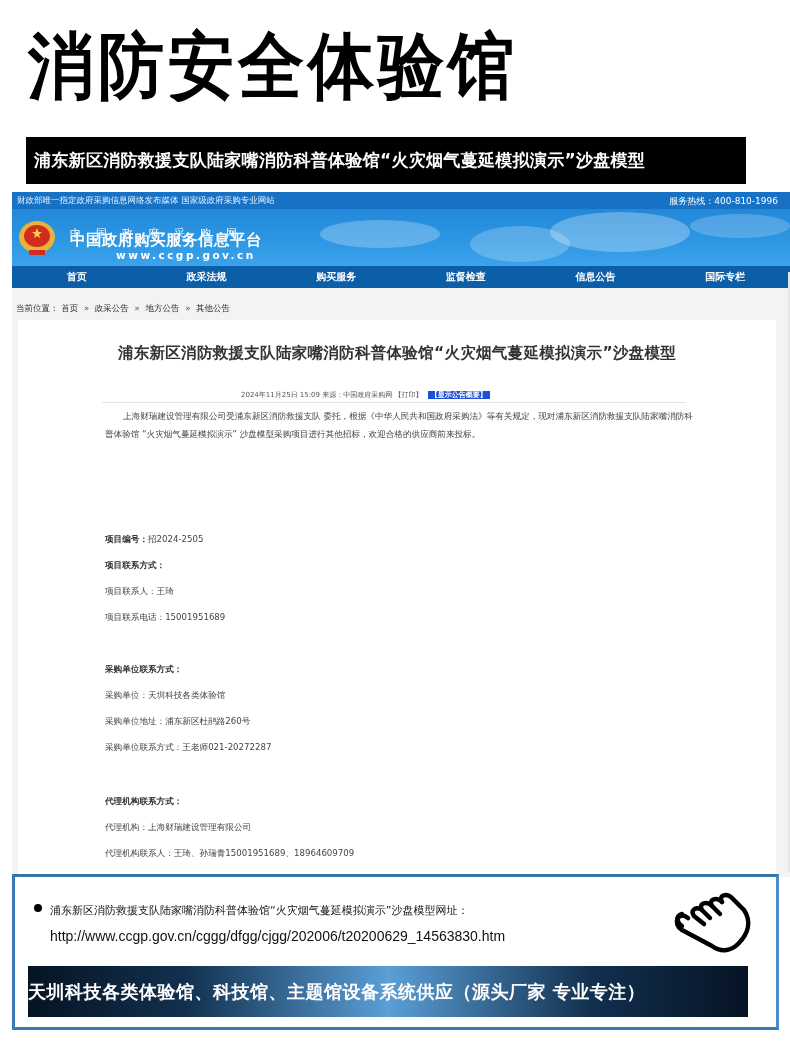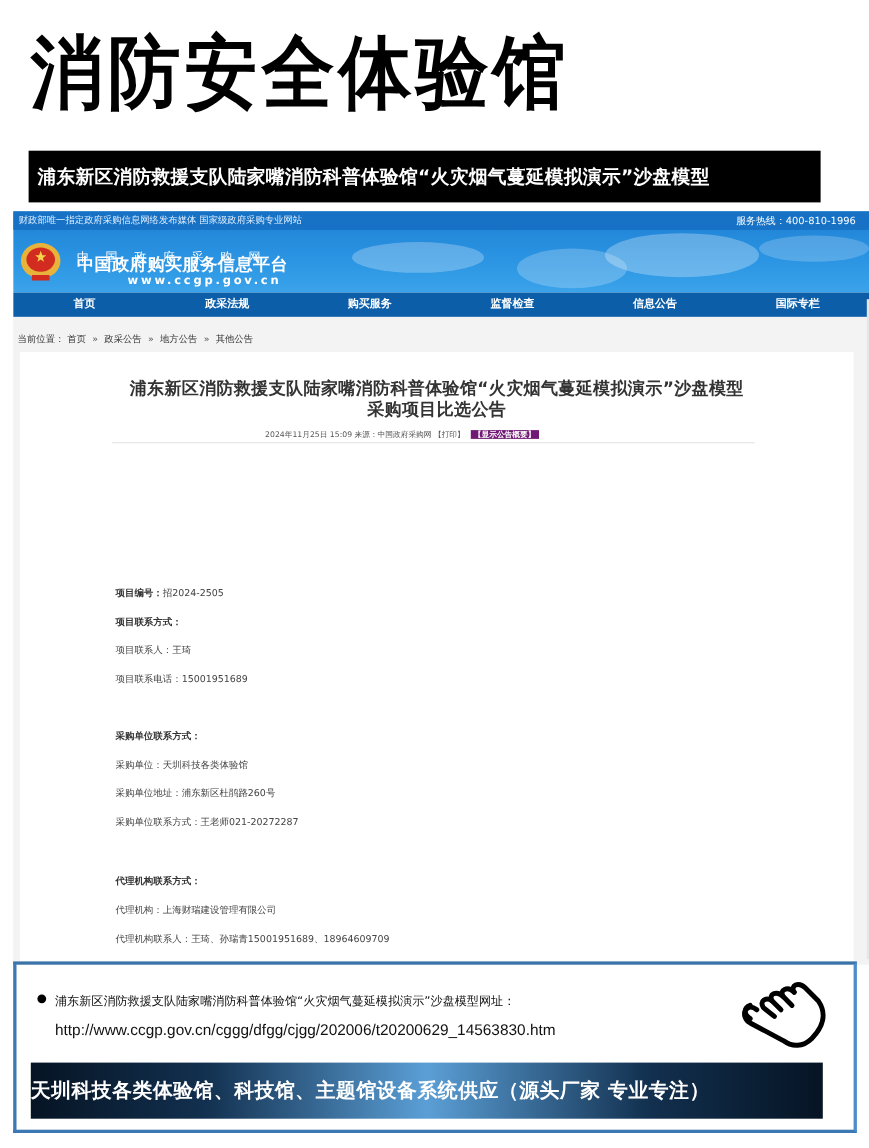--- a/index.html
+++ b/index.html
@@ -42,21 +42,21 @@
 
   .crumb { position: absolute; left: 4px; top: 111px; font-size: 8.5px; color: #333; white-space: nowrap; }
   .crumb .sep { color: #555; margin: 0 3px; }
 
   .article { position: absolute; left: 6px; top: 128px; width: 758px; height: 560px; background: #fff; }
   .art-title {
     position: absolute; left: 0; top: 24px; width: 758px; text-align: center;
     font-size: 15.5px; font-weight: bold; color: #333; line-height: 19px; letter-spacing: 0.3px;
   }
   .meta { position: absolute; left: 223px; top: 70px; font-size: 7px; color: #555; white-space: nowrap; }
-  .meta .tag { background: #701a75; color: #fff; padding: 0 3px; margin-left: 3px; font-weight: bold; }
+  .meta .tag { background: #1d4ed8; color: #fff; padding: 0 3px; margin-left: 3px; font-weight: bold; }
   .hr { position: absolute; left: 84px; top: 82px; width: 584px; height: 1px; background: #e4e4e4; }
 
   .para { position: absolute; left: 87px; top: 87px; width: 590px; font-size: 8.6px; color: #444; line-height: 18px; text-indent: 18px; }
 
   .line { position: absolute; left: 87px; font-size: 8.6px; color: #444; white-space: nowrap; }
   .line b { color: #333; }
 
   .right-shade { position: absolute; left: 776px; top: 80px; width: 2px; height: 600px; background: #e6e6e6; }
 
   
@@ -124,30 +124,30 @@
     <span>政采公告</span>
     <span class="sep">»</span>
     <span>地方公告</span>
     <span class="sep">»</span>
     <span>其他公告</span>
   </div>
 
   <div class="article">
     <div class="art-title">
       <div>浦东新区消防救援支队陆家嘴消防科普体验馆“火灾烟气蔓延模拟演示”沙盘模型</div>
-      <div>采购项目比选公告</div>
     </div>
     <div class="meta">
       <span>2024年11月25日 15:09</span>
       <span>来源：中国政府采购网</span>
       <span>【打印】</span>
       <span class="tag">【显示公告概要】</span>
     </div>
     <div class="hr"></div>
 
+    <div class="para">上海财瑞建设管理有限公司受浦东新区消防救援支队 委托，根据《中华人民共和国政府采购法》等有关规定，现对浦东新区消防救援支队陆家嘴消防科普体验馆 “火灾烟气蔓延模拟演示” 沙盘模型采购项目进行其他招标，欢迎合格的供应商前来投标。</div>
 
     <div class="line" style="top:214px;">
       <b>项目编号：</b><span>招2024-2505</span>
     </div>
     <div class="line" style="top:240px;">
       <b>项目联系方式：</b>
     </div>
     <div class="line" style="top:266px;">项目联系人：王琦</div>
     <div class="line" style="top:292px;">项目联系电话：15001951689</div>
 

